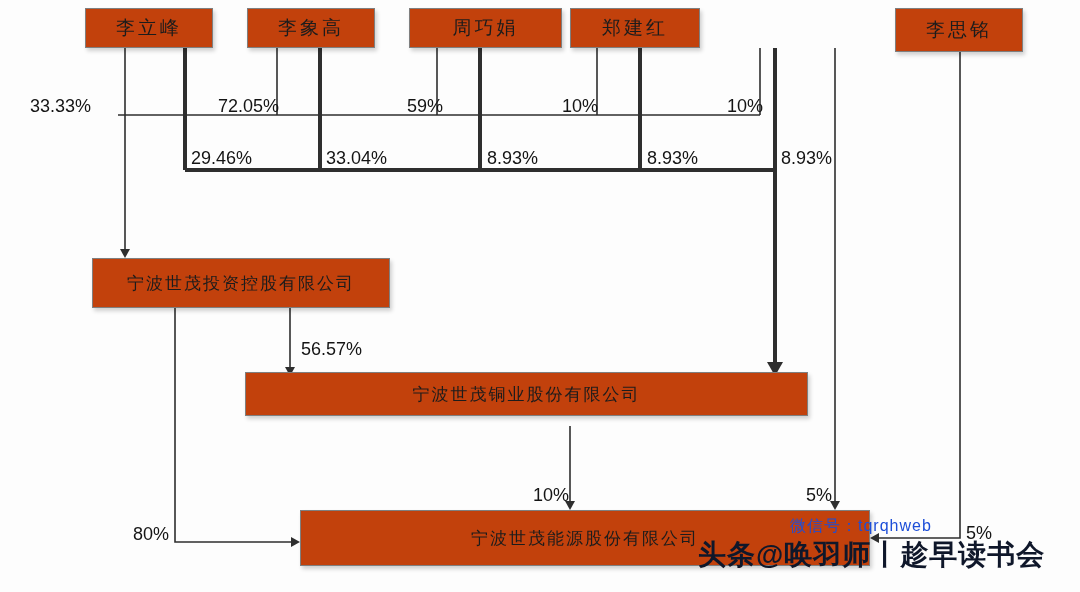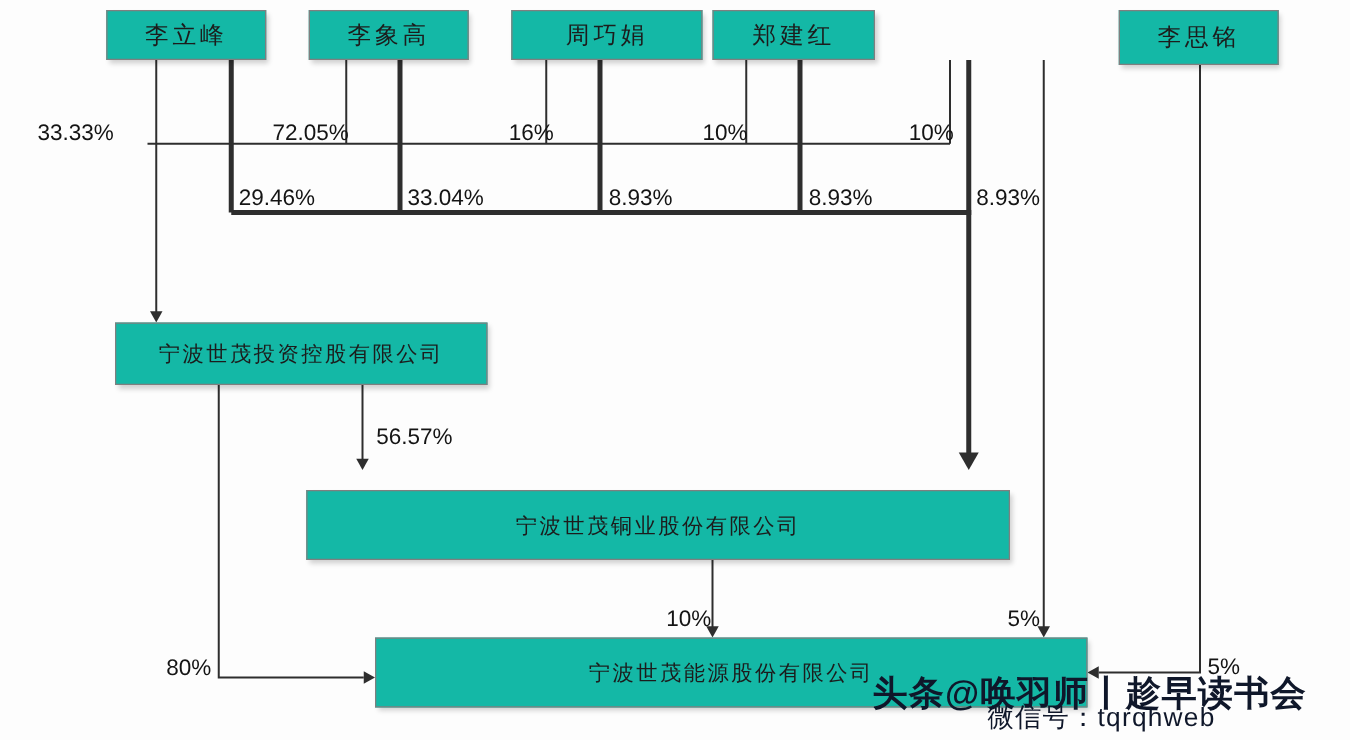--- a/index.html
+++ b/index.html
@@ -1,31 +1,31 @@
 <!DOCTYPE html>
 <html><head>
 <meta charset="utf-8">
 <style>
   * { margin:0; padding:0; box-sizing:border-box; }
   html,body { background:#ffffff; }
   body { font-family:"Liberation Sans","DejaVu Sans",sans-serif; }
   .canvas { position:relative; width:1080px; height:592px; background:#fdfdfd; overflow:hidden; }
   .wires { position:absolute; left:0; top:0; }
   .box {
-    position:absolute; background:#14b8a6; border:1px solid #7f7f7f;
+    position:absolute; background:#c2410c; border:1px solid #7f7f7f;
     box-shadow:2px 3px 4px rgba(0,0,0,.18);
     display:flex; align-items:center; justify-content:center;
     color:#1c1c1c; z-index:2;
   }
   .person { font-size:19px; letter-spacing:3px; }
   .company { font-size:17px; letter-spacing:2px; }
   .pct { position:absolute; font-size:18px; color:#141414; white-space:nowrap; z-index:3; }
   .watermark-faint {
-    position:absolute; color:#0f172a; font-size:21px; letter-spacing:1px;
-    z-index:4; white-space:nowrap;margin-top:44px;
+    position:absolute; color:#1d4ed8; font-size:16px; letter-spacing:1px;
+    z-index:4; white-space:nowrap;
   }
   .watermark-bold {
     position:absolute; color:#0f172a; font-size:28px; font-weight:700;
     letter-spacing:1px; z-index:5; white-space:nowrap;
   }
 </style>
 </head>
 <body>
 
 <div class="canvas">
@@ -78,30 +78,30 @@
   <div class="box person" style="left:570px;top:8px;width:130px;height:40px">
     <span>郑建红</span>
   </div>
   <div class="box person" style="left:895px;top:8px;width:128px;height:44px">
     <span>李思铭</span>
   </div>
 
   <div class="box company" style="left:92px;top:258px;width:298px;height:50px">
     <span>宁波世茂投资控股有限公司</span>
   </div>
-  <div class="box company" style="left:245px;top:392px;width:563px;height:56px">
+  <div class="box company" style="left:245px;top:372px;width:563px;height:44px">
     <span>宁波世茂铜业股份有限公司</span>
   </div>
   <div class="box company" style="left:300px;top:510px;width:570px;height:56px">
     <span>宁波世茂能源股份有限公司</span>
   </div>
 
   <div class="pct" style="left:30px;top:96px">33.33%</div>
   <div class="pct" style="left:218px;top:96px">72.05%</div>
-  <div class="pct" style="left:407px;top:96px">16%</div>
+  <div class="pct" style="left:407px;top:96px">59%</div>
   <div class="pct" style="left:562px;top:96px">10%</div>
   <div class="pct" style="left:727px;top:96px">10%</div>
 
   <div class="pct" style="left:191px;top:148px">29.46%</div>
   <div class="pct" style="left:326px;top:148px">33.04%</div>
   <div class="pct" style="left:487px;top:148px">8.93%</div>
   <div class="pct" style="left:647px;top:148px">8.93%</div>
   <div class="pct" style="left:781px;top:148px">8.93%</div>
 
   <div class="pct" style="left:301px;top:339px">56.57%</div>

